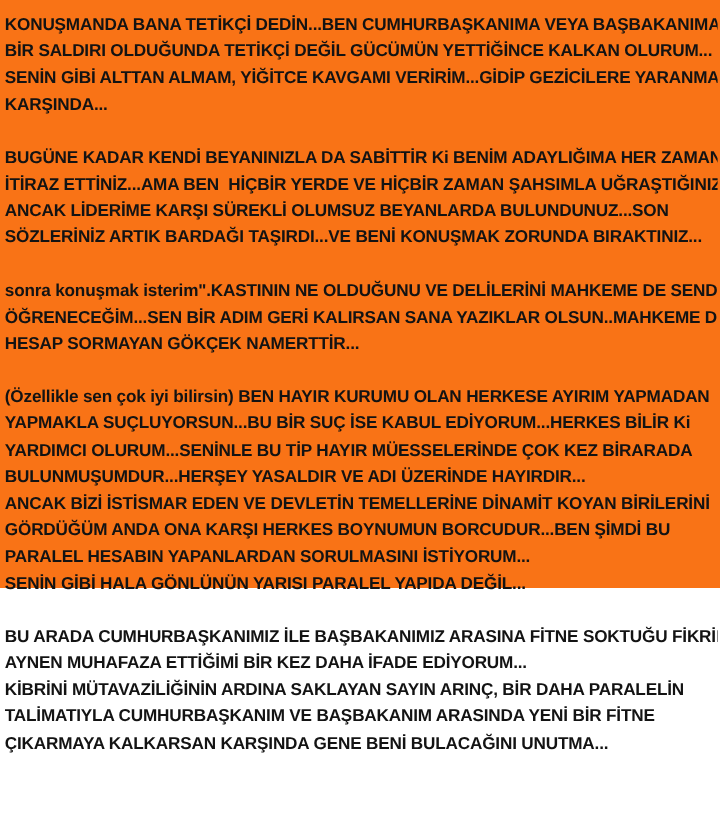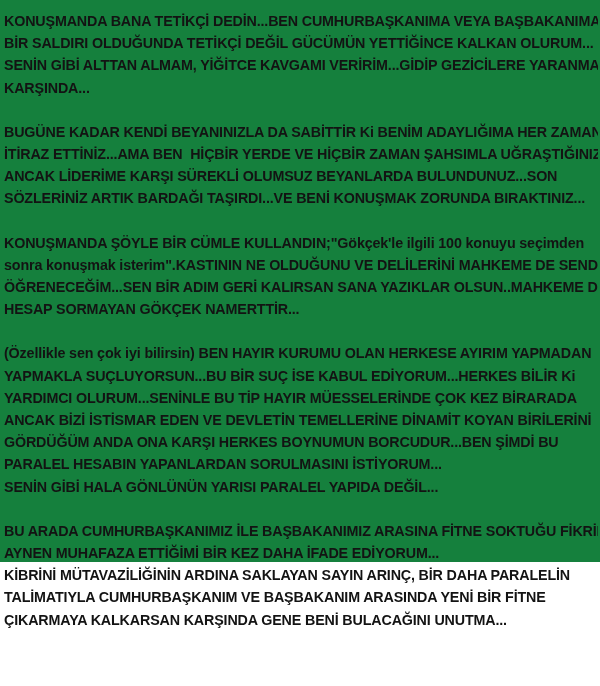--- a/index.html
+++ b/index.html
@@ -8,24 +8,24 @@
     background: #ffffff;
   }
   body {
     width: 600px;
     height: 686px;
     overflow: hidden;
     font-family: "Liberation Sans", sans-serif;
   }
   .page {
     width: 600px;
-    height: 562px;
+    height: 490px;
     box-sizing: border-box;
     padding: 10px 2px 0 4px;
-    background: #15803d;
+    background: #f97316;
   }
   .para {
     margin: 0 0 0 0;
   }
   .line {
     font-family: "Liberation Sans", sans-serif;
     font-weight: bold;
     font-size: 14.3px;
     line-height: 22.2px;
     color: #131313;
@@ -55,32 +55,32 @@
   <div class="para">
     <div class="line">BUGÜNE KADAR KENDİ BEYANINIZLA DA SABİTTİR Ki BENİM ADAYLIĞIMA HER ZAMAN</div>
     <div class="line">İTİRAZ ETTİNİZ...AMA BEN  HİÇBİR YERDE VE HİÇBİR ZAMAN ŞAHSIMLA UĞRAŞTIĞINIZ</div>
     <div class="line">ANCAK LİDERİME KARŞI SÜREKLİ OLUMSUZ BEYANLARDA BULUNDUNUZ...SON</div>
     <div class="line">SÖZLERİNİZ ARTIK BARDAĞI TAŞIRDI...VE BENİ KONUŞMAK ZORUNDA BIRAKTINIZ...</div>
   </div>
 
   <div class="gap"></div>
 
   <div class="para">
-    <div class="line">KONUŞMANDA ŞÖYLE BİR CÜMLE KULLANDIN;"Gökçek'le ilgili 100 konuyu seçimden</div>
     <div class="line">sonra konuşmak isterim".KASTININ NE OLDUĞUNU VE DELİLERİNİ MAHKEME DE SENDEN</div>
     <div class="line">ÖĞRENECEĞİM...SEN BİR ADIM GERİ KALIRSAN SANA YAZIKLAR OLSUN..MAHKEME DE</div>
     <div class="line">HESAP SORMAYAN GÖKÇEK NAMERTTİR...</div>
   </div>
 
   <div class="gap"></div>
 
   <div class="para">
     <div class="line">(Özellikle sen çok iyi bilirsin) BEN HAYIR KURUMU OLAN HERKESE AYIRIM YAPMADAN</div>
     <div class="line">YAPMAKLA SUÇLUYORSUN...BU BİR SUÇ İSE KABUL EDİYORUM...HERKES BİLİR Ki</div>
     <div class="line">YARDIMCI OLURUM...SENİNLE BU TİP HAYIR MÜESSELERİNDE ÇOK KEZ BİRARADA</div>
+    <div class="line">BULUNMUŞUMDUR...HERŞEY YASALDIR VE ADI ÜZERİNDE HAYIRDIR...</div>
     <div class="line">ANCAK BİZİ İSTİSMAR EDEN VE DEVLETİN TEMELLERİNE DİNAMİT KOYAN BİRİLERİNİ</div>
     <div class="line">GÖRDÜĞÜM ANDA ONA KARŞI HERKES BOYNUMUN BORCUDUR...BEN ŞİMDİ BU</div>
     <div class="line">PARALEL HESABIN YAPANLARDAN SORULMASINI İSTİYORUM...</div>
     <div class="line">SENİN GİBİ HALA GÖNLÜNÜN YARISI PARALEL YAPIDA DEĞİL...</div>
   </div>
 
   <div class="gap"></div>
 
   <div class="para">
     <div class="line">BU ARADA CUMHURBAŞKANIMIZ İLE BAŞBAKANIMIZ ARASINA FİTNE SOKTUĞU FİKRİMİ</div>

